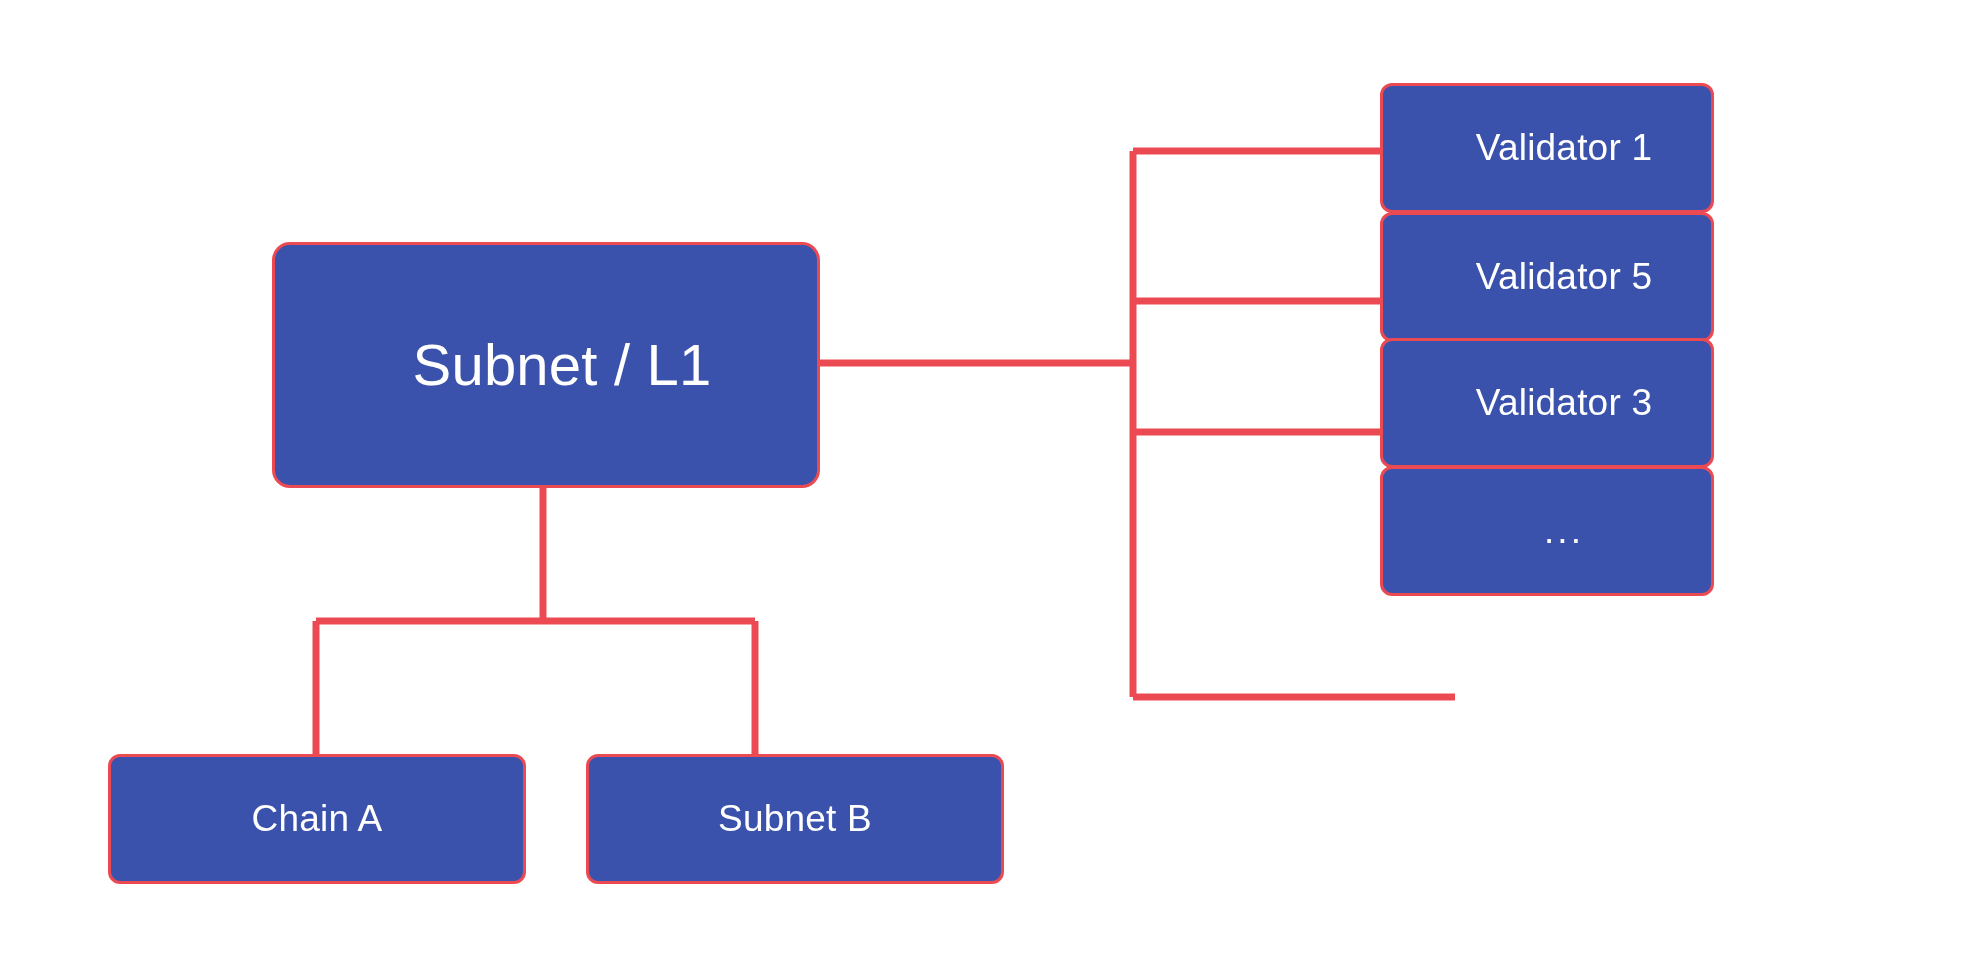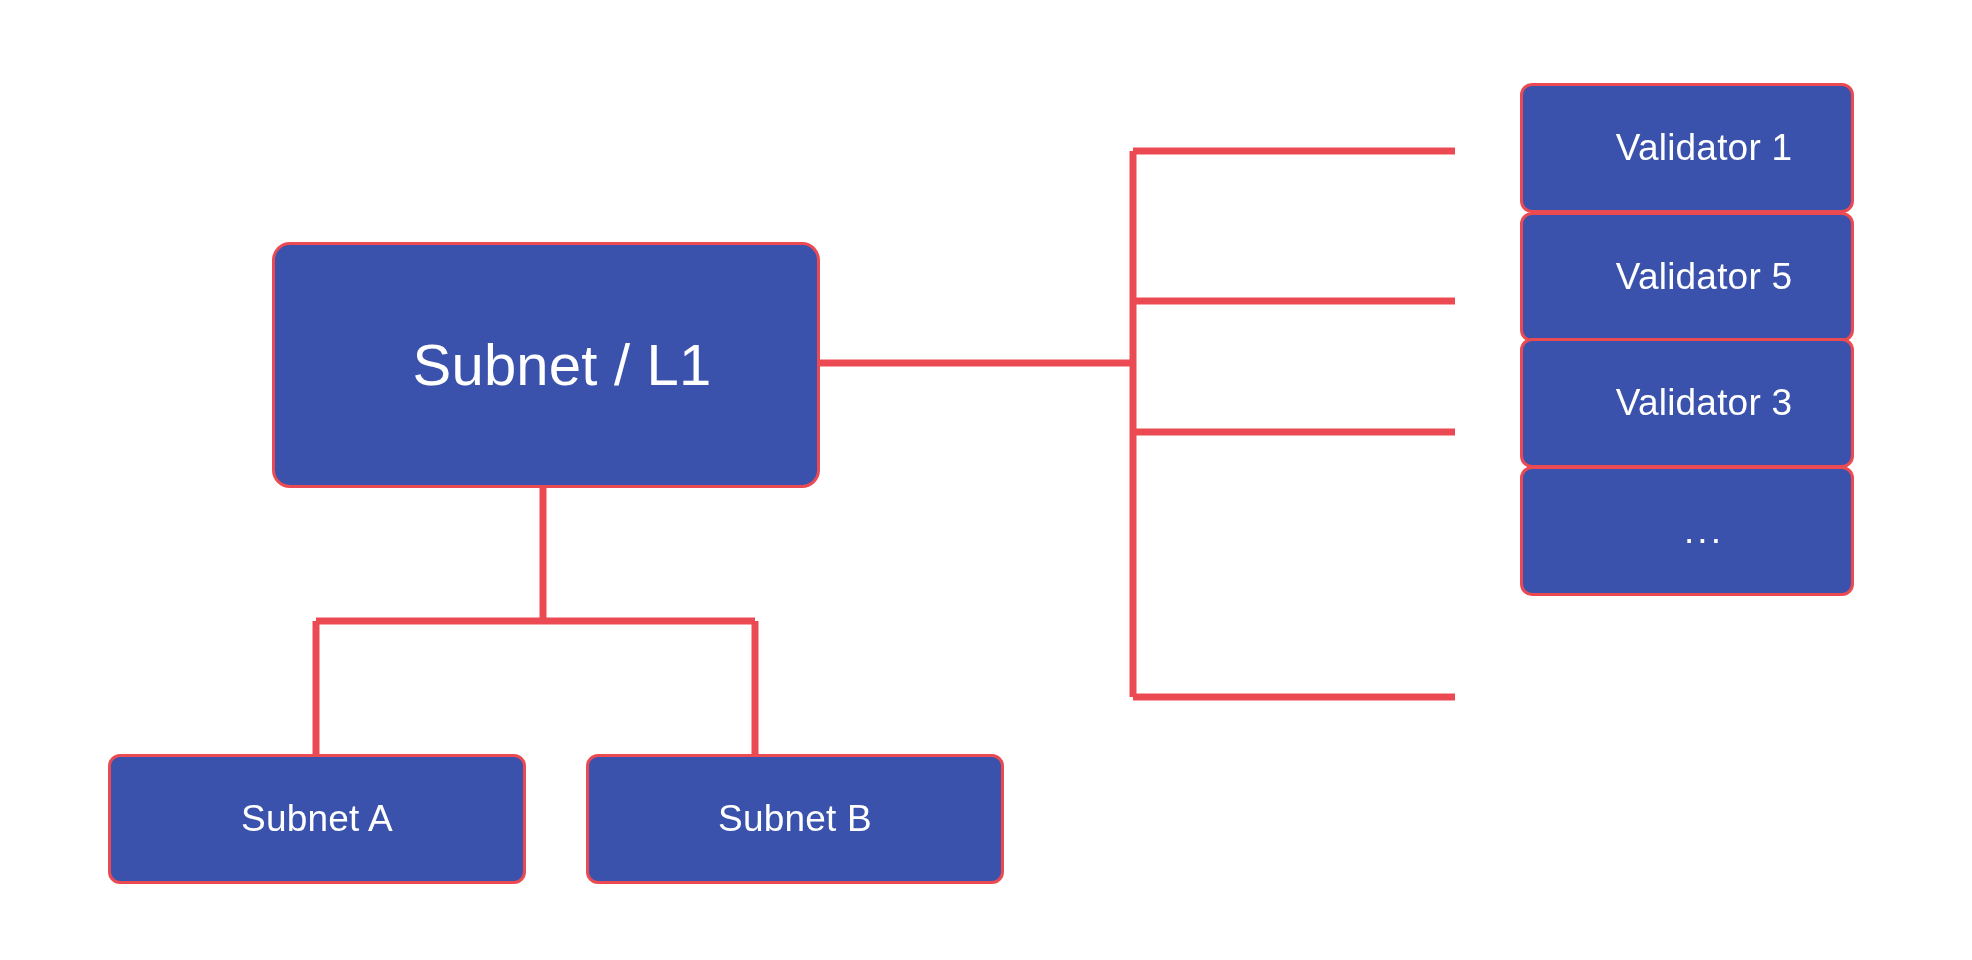--- a/index.html
+++ b/index.html
@@ -67,21 +67,21 @@
     left: 586px;
     top: 754px;
     width: 418px;
     height: 130px;
   }
   #node-chain-a .node-label,
   #node-chain-b .node-label { font-size: 37px; }
 
   
   .node-validator {
-    left: 1520px;
+    left: 1380px;
     width: 334px;
     height: 130px;
     padding-left: 34px;
   }
   .node-validator .node-label { font-size: 37px; }
   #node-validator-1 { top: 83px; }
   #node-validator-2 { top: 212px; }
   #node-validator-3 { top: 338px; }
   #node-validator-more { top: 466px; }
   #node-validator-more .node-label {
@@ -113,21 +113,21 @@
       <path d="M 316 621 L 316 757"></path>
       <path d="M 755 621 L 755 757"></path>
     </g>
   </svg>
 
   <div class="node" id="node-root">
     <span class="node-label">Subnet / L1</span>
   </div>
 
   <div class="node" id="node-chain-a">
-    <span class="node-label">Subnet A</span>
+    <span class="node-label">Chain A</span>
   </div>
 
   <div class="node" id="node-chain-b">
     <span class="node-label">Subnet B</span>
   </div>
 
   <div class="node node-validator" id="node-validator-1">
     <span class="node-label">Validator 1</span>
   </div>
 

